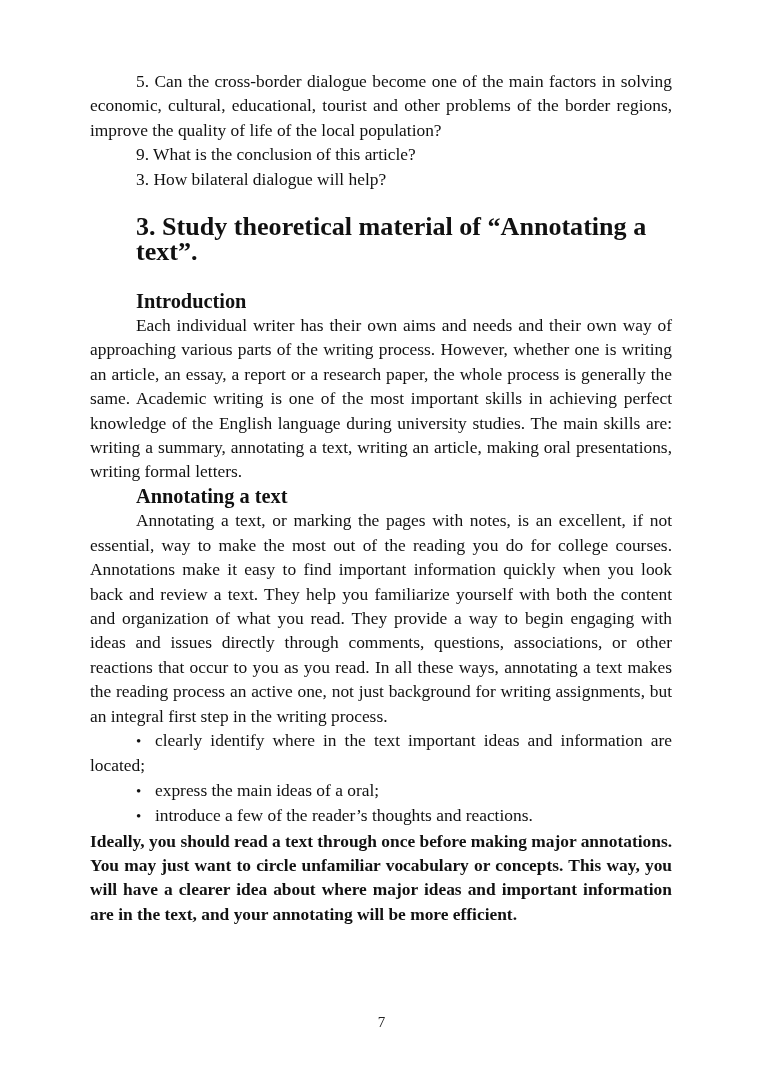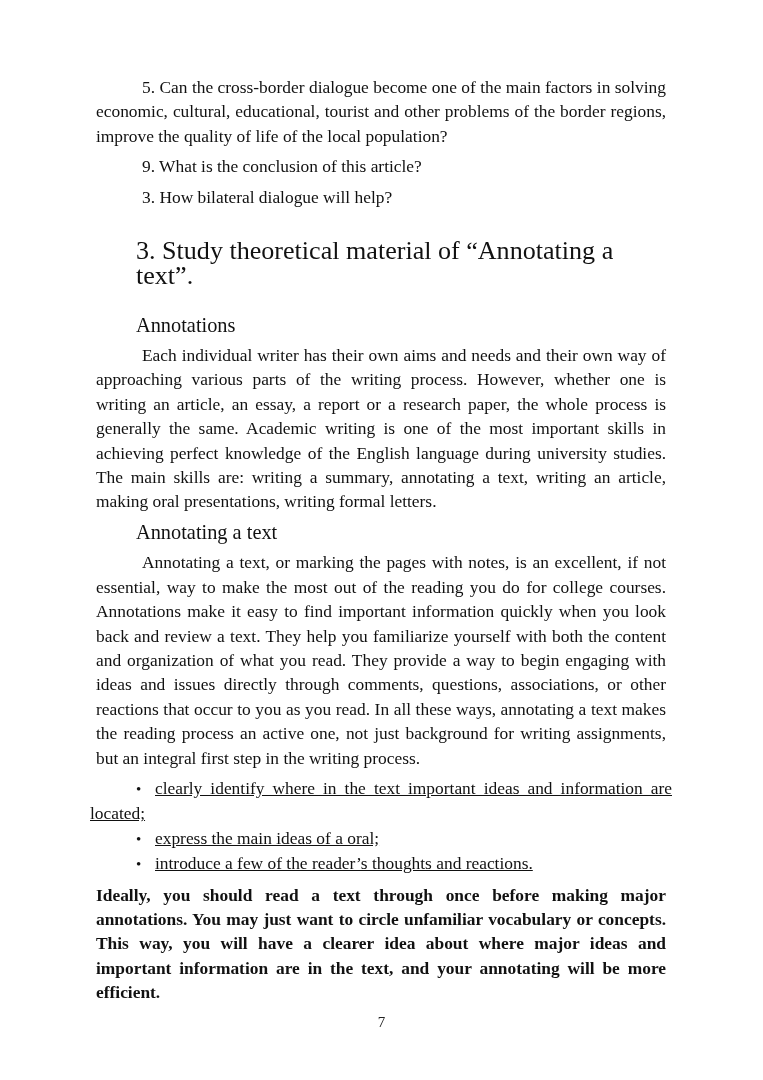--- a/index.html
+++ b/index.html
@@ -17,37 +17,36 @@
     }
     .page {
       position: absolute;
       left: 90px;
       top: 69px;
       width: 582px;
       font-size: 17.4px;
       line-height: 24.4px;
     }
     .p {
-      margin: 6px;
+      margin: 0;
       text-align: justify;
       text-indent: 46px;
     }
     .p.noindent { text-indent: 0; font-weight: bold; }
     .p.last-left { text-align-last: left; }
     .gap { height: 24.4px; }
     .heading {
       margin: 0;
       padding-left: 46px;
-      font-weight: normal;
+      font-weight: bold;
     }
     .bullet {
       margin: 0;
       text-align: justify;
       text-indent: 46px;
-      text-decoration: underline;
     }
     .bullet .dot {
       display: inline-block;
       width: 19px;
       text-indent: 0;
       font-size: 15px;
     }
     .page-number {
       position: absolute;
       left: 0;
@@ -69,21 +68,21 @@
     <p class="p">3. How bilateral dialogue will help?</p>
   </section>
 
   <div class="gap"></div>
 
   <h2 class="heading">3. Study theoretical material of “Annotating a text”.</h2>
 
   <div class="gap"></div>
 
   <section>
-    <h3 class="heading">Annotations</h3>
+    <h3 class="heading">Introduction</h3>
     <p class="p last-left">Each individual writer has their own aims and needs and their own way of approaching various parts of the writing process. However, whether one is writing an article, an essay, a report or a research paper, the whole process is generally the same.  Academic writing is one of the most important skills in achieving perfect knowledge of the English language during university studies. The main skills are: writing a summary, annotating a text, writing an article, making oral presentations, writing formal letters.</p>
   </section>
 
   <section>
     <h3 class="heading">Annotating a text</h3>
     <p class="p last-left">Annotating a text, or marking the pages with notes, is an excellent, if not essential, way to make the most out of the reading you do for college courses. Annotations make it easy to find important information quickly when you look back and review a text. They help you familiarize yourself with both the content and organization of what you read. They provide a way to begin engaging with ideas and issues directly through comments, questions, associations, or other reactions that occur to you as you read. In all these ways, annotating a text makes the reading process an active one, not just background for writing assignments, but an integral first step in the writing process.</p>
 
     <ul style="margin:0;padding:0;list-style:none;">
       <li class="bullet last-left"><span class="dot">•</span><span>clearly identify where in the text important ideas and information are located;</span></li>
       <li class="bullet"><span class="dot">•</span><span>express the main ideas of a oral;</span></li>

